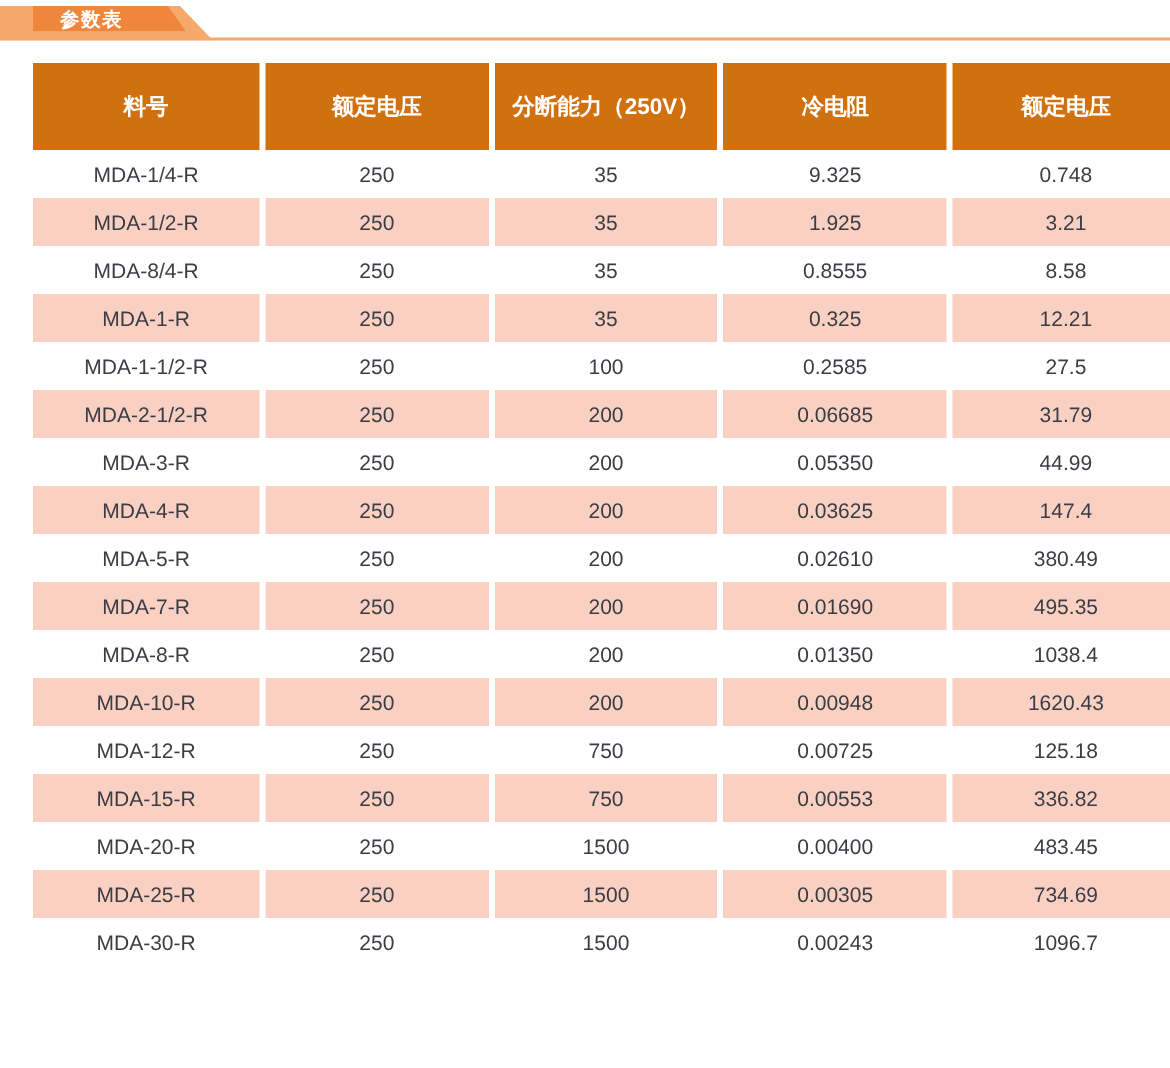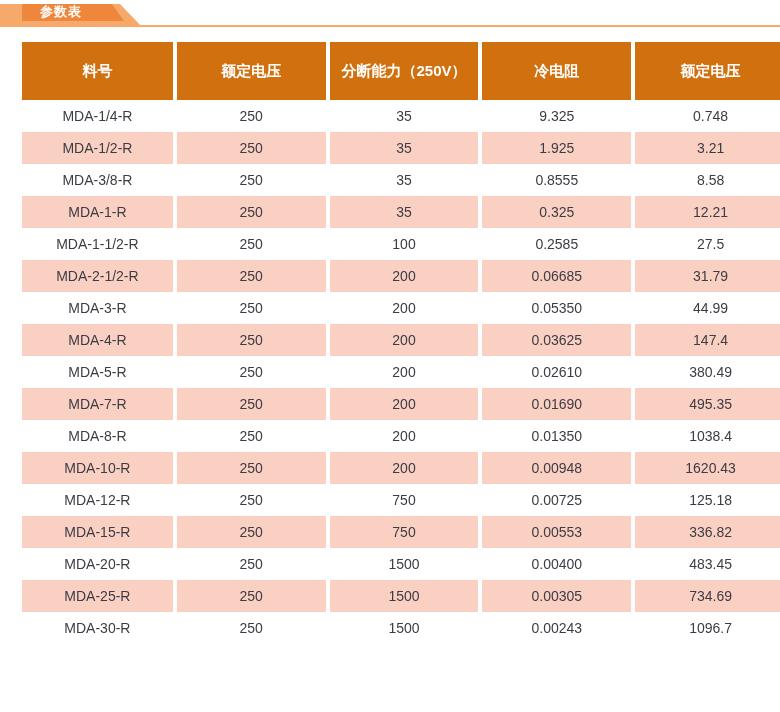--- a/index.html
+++ b/index.html
@@ -9,21 +9,21 @@
     --tab-dark:#EE873B;
     --tab-light:#F7A96C;
     --cell-text:#3C3C44;
     --header-text:#FFFFFF;
   }
   html,body{margin:0;padding:0;background:#fff;}
   body{font-family:"Liberation Sans","DejaVu Sans",sans-serif;}
   .page{position:relative;width:780px;height:712px;background:#fff;overflow:hidden;}
 
   
-  .tab-area{position:absolute;top:0;left:0;width:100%;height:42px;font-family:Liberation Mono, monospace;}
+  .tab-area{position:absolute;top:0;left:0;width:100%;height:42px;}
   .tab-light{
     position:absolute;top:4px;left:0;width:142px;height:23px;
     background:var(--tab-light);
     clip-path:polygon(0 0,120px 0,142px 23px,0 23px);
   }
   .tab-dark{
     position:absolute;top:4px;left:22px;width:102px;height:17px;
     background:var(--tab-dark);
     clip-path:polygon(0 0,90px 0,102px 17px,0 17px);
     color:var(--header-text);font-size:13px;font-weight:bold;
@@ -82,21 +82,21 @@
           <td>0.748</td>
         </tr>
         <tr>
           <td>MDA-1/2-R</td>
           <td>250</td>
           <td>35</td>
           <td>1.925</td>
           <td>3.21</td>
         </tr>
         <tr>
-          <td>MDA-3/8-R</td>
+          <td>MDA-8/4-R</td>
           <td>250</td>
           <td>35</td>
           <td>0.8555</td>
           <td>8.58</td>
         </tr>
         <tr>
           <td>MDA-1-R</td>
           <td>250</td>
           <td>35</td>
           <td>0.325</td>

